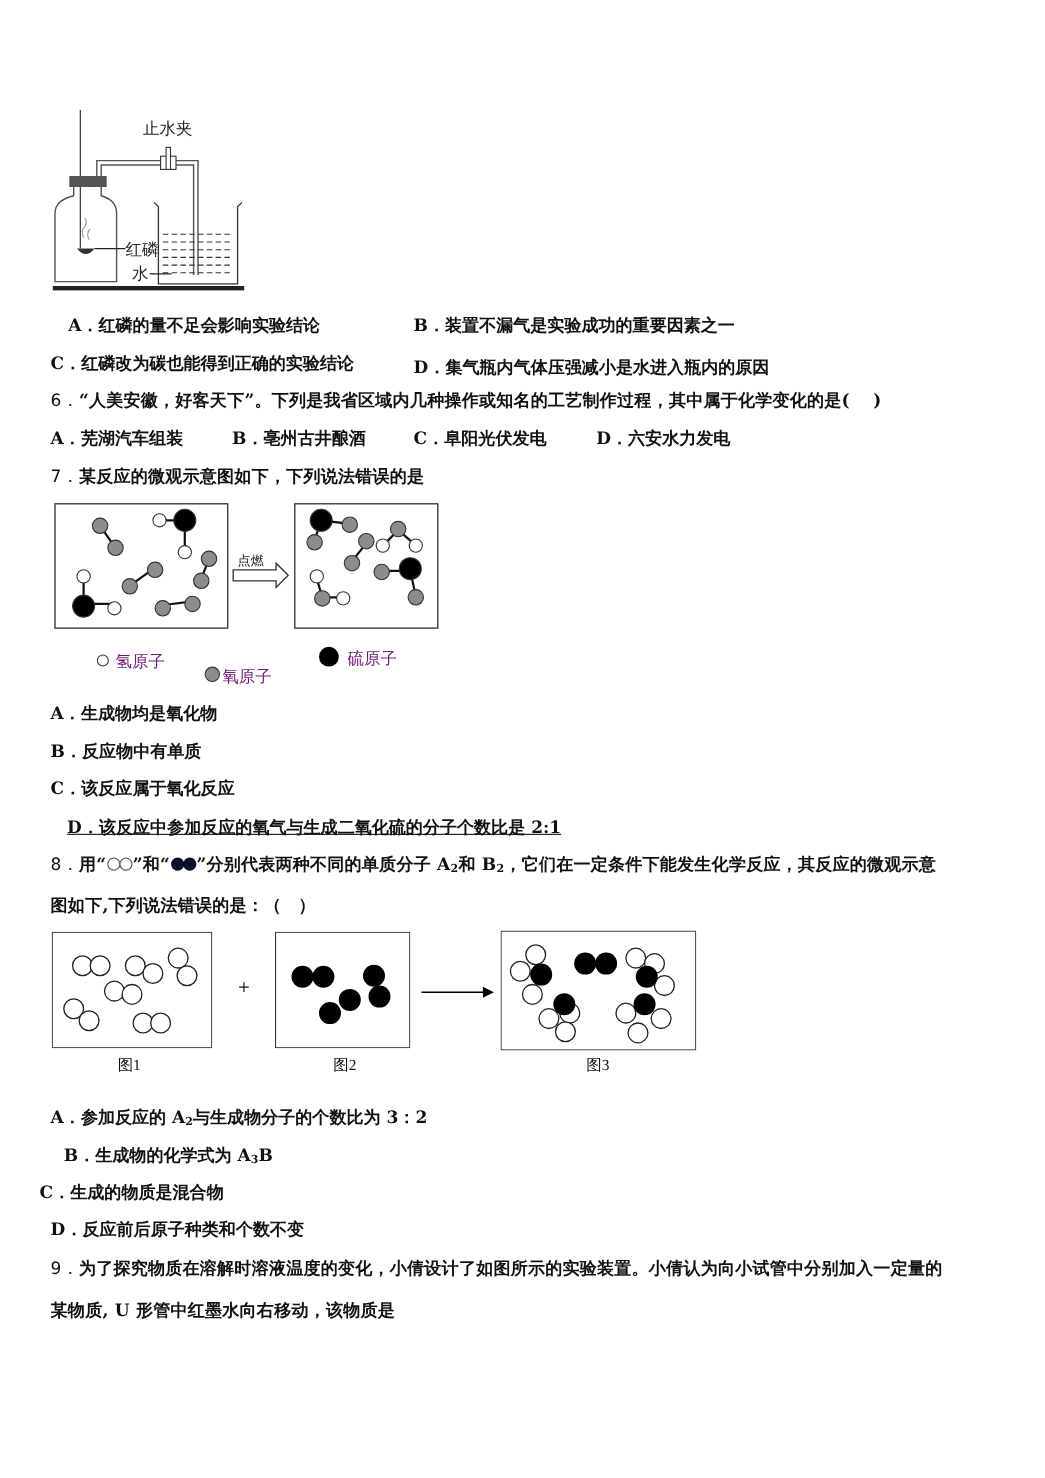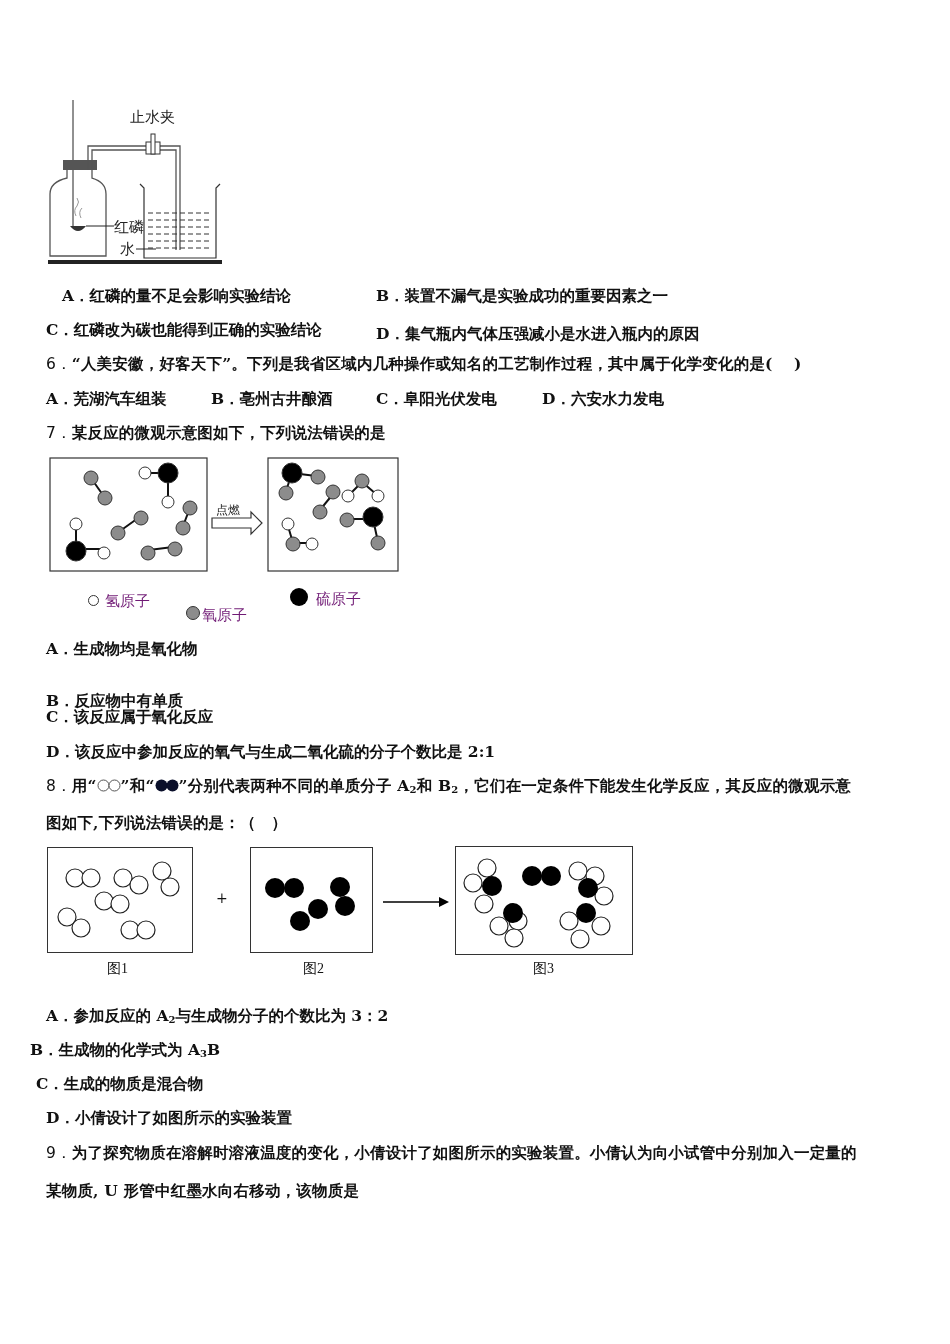--- a/index.html
+++ b/index.html
@@ -158,27 +158,27 @@
 <div class="legend" style="left:186px;top:592px;margin-top:14px;">
   <span style="display:inline-block;width:12px;height:12px;border:1px solid #333;border-radius:50%;background:#8c8c8c;margin-right:2px;"></span><span>氧原子</span>
 </div>
 <div class="legend" style="left:290px;top:588px;">
   <span style="display:inline-block;width:18px;height:18px;border-radius:50%;background:#000;margin-right:8px;vertical-align:-2px;"></span><span>硫原子</span>
 </div>
 
 <div class="opt" style="left:46px;top:639px;text-align:center;">
   <span>A．</span><span>生成物均是氧化物</span>
 </div>
-<div class="opt" style="left:46px;top:673px;margin-top:18px;">
+<div class="opt" style="left:46px;top:673px;">
   <span>B．</span><span>反应物中有单质</span>
 </div>
 <div class="opt" style="left:46px;top:707px;">
   <span>C．</span><span>该反应属于氧化反应</span>
 </div>
-<div class="opt" style="left:46px;top:742px;">
+<div class="opt" style="left:61px;top:742px;text-decoration:underline;">
   <span>D．</span><span>该反应中参加反应的氧气与生成二氧化硫的分子个数比是 2:1</span>
 </div>
 
 <div class="line" style="top:776px;">
   <span class="q-num">8．</span><span>用“</span><span style="display:inline-block;vertical-align:-1px;"><svg width="24" height="13">
         <circle cx="6.5" cy="6.5" r="5.5" fill="#fff" stroke="#555"></circle>
         <circle cx="17.5" cy="6.5" r="5.5" fill="#fff" stroke="#555"></circle>
       </svg></span><span>”和“</span><span style="display:inline-block;vertical-align:-1px;"><svg width="24" height="13">
         <circle cx="6.5" cy="6.5" r="6" fill="#0a0f2a"></circle>
         <circle cx="17.5" cy="6.5" r="6" fill="#0a0f2a"></circle>
@@ -258,28 +258,28 @@
       <circle cx="58" cy="67" r="10"></circle>
       <circle cx="131" cy="67" r="10"></circle>
     </g>
   </svg>
 </div>
 <div class="caption" style="left:533px;top:960px;">图3</div>
 
 <div class="opt" style="left:46px;top:1006px;">
   <span>A．</span><span>参加反应的 A</span><sub>2</sub><span>与生成物分子的个数比为 3：2</span>
 </div>
-<div class="opt" style="left:30px;top:1040px;">
+<div class="opt" style="left:58px;top:1040px;">
   <span>B．</span><span>生成物的化学式为 A</span><sub>3</sub><span>B</span>
 </div>
 <div class="opt" style="left:36px;top:1074px;">
   <span>C．</span><span>生成的物质是混合物</span>
 </div>
 <div class="opt" style="left:46px;top:1108px;">
-  <span>D．</span><span>小倩设计了如图所示的实验装置</span>
+  <span>D．</span><span>反应前后原子种类和个数不变</span>
 </div>
 
 <div class="line" style="top:1143px;">
   <span class="q-num">9．</span><span>为了探究物质在溶解时溶液温度的变化，小倩设计了如图所示的实验装置。小倩认为向小试管中分别加入一定量的</span>
 </div>
 <div class="line" style="top:1181px;">
   <span>某物质, U 形管中红墨水向右移动，该物质是</span>
 </div>
 
 </body></html>

